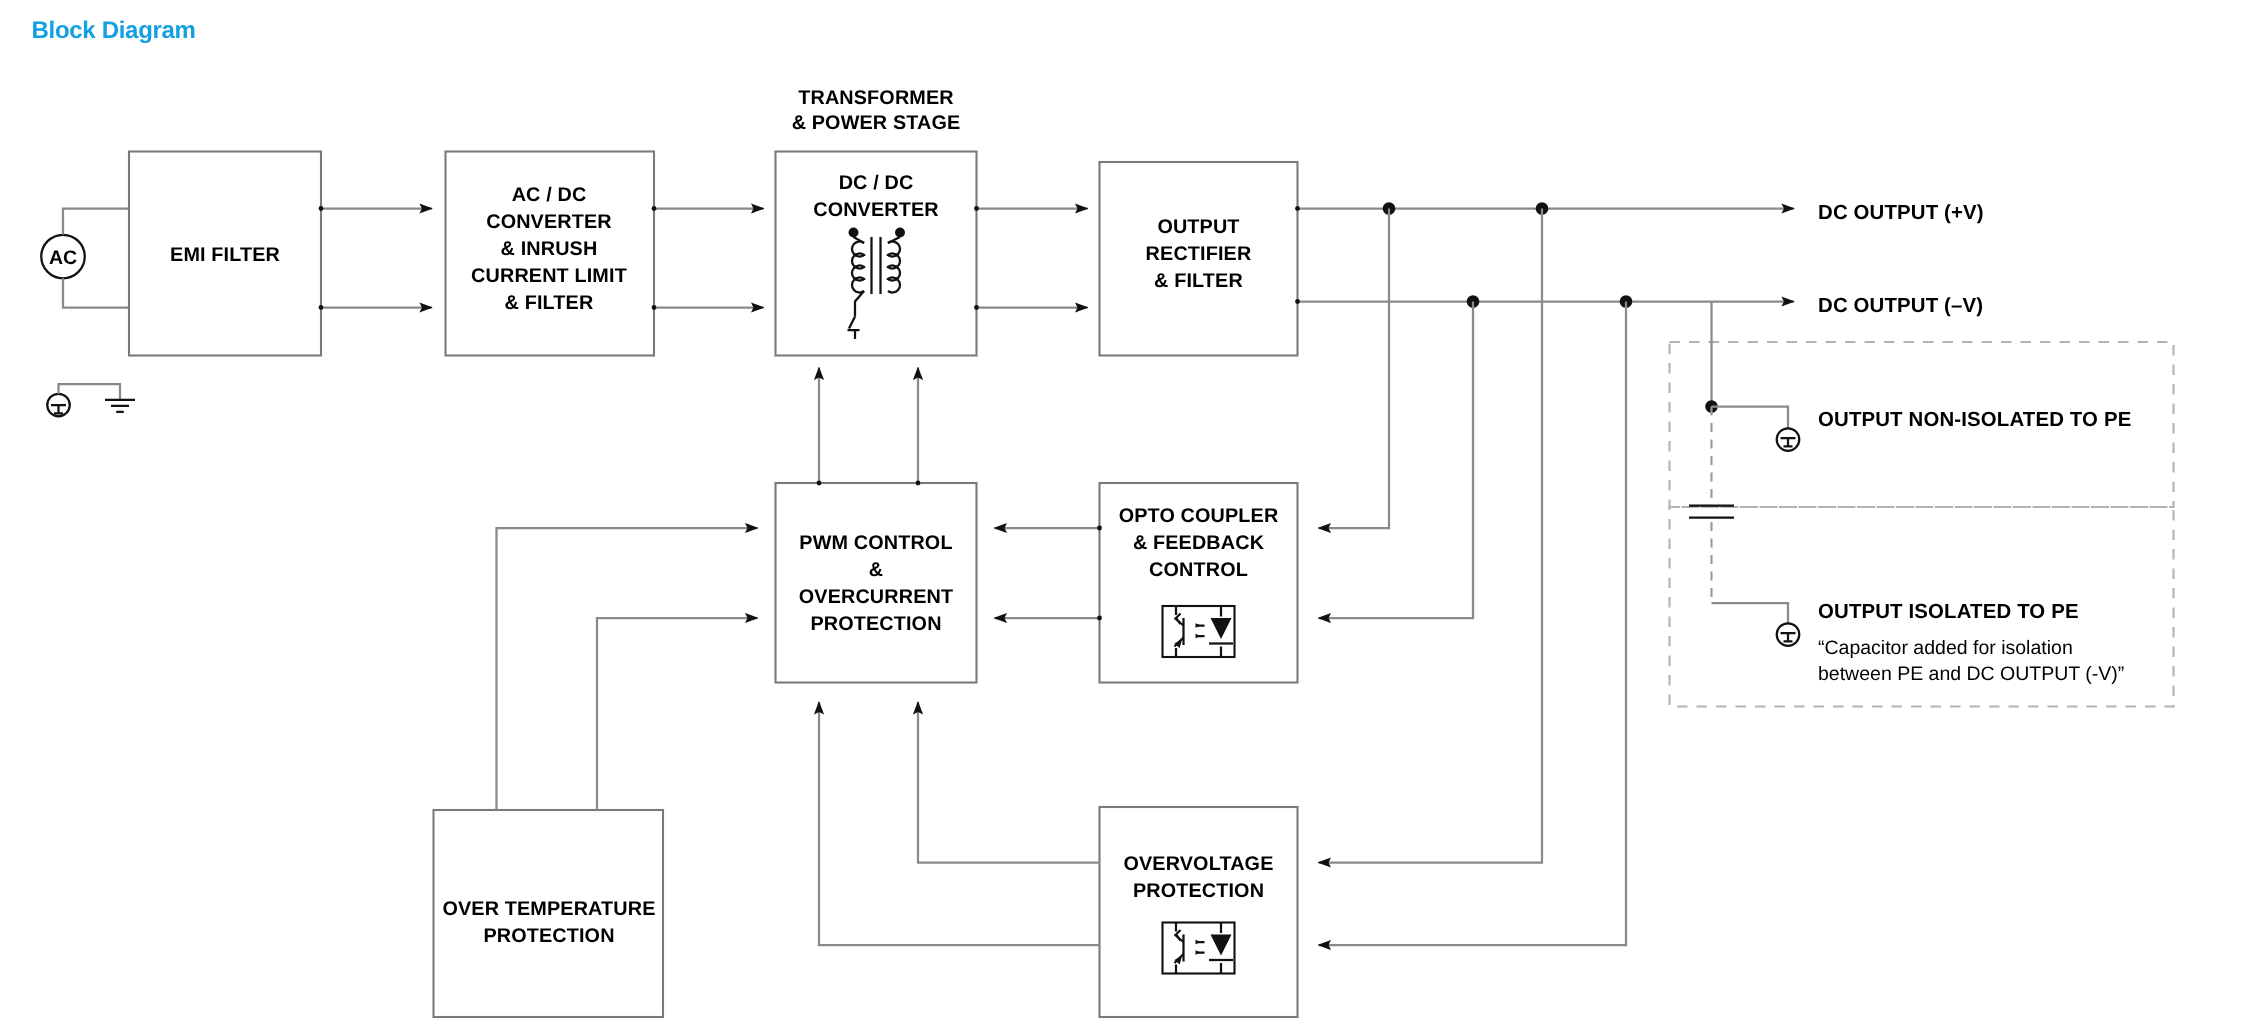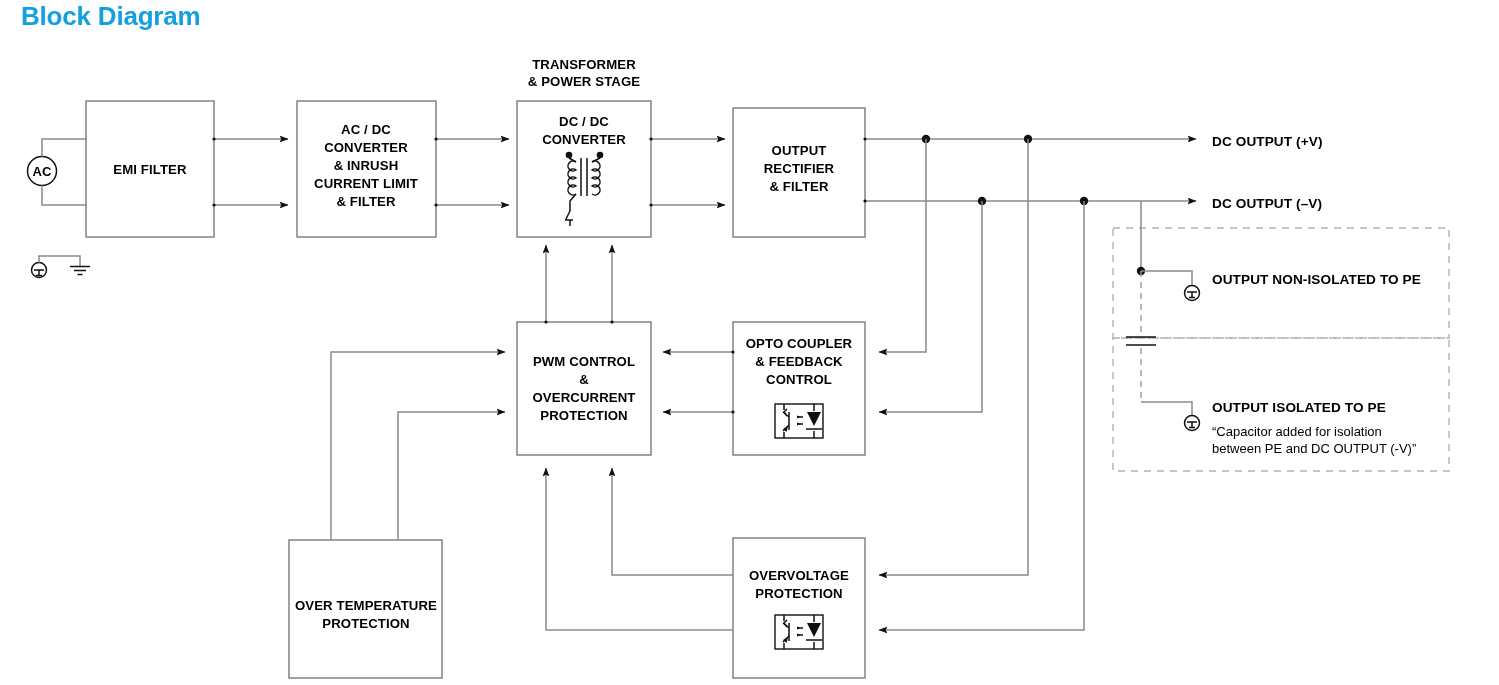--- a/index.html
+++ b/index.html
@@ -2,22 +2,22 @@
 <html><head>
 <meta charset="utf-8">
 <style>
   html,body{margin:0;padding:0;background:#ffffff;}
   body{
     font-family:"Liberation Sans","DejaVu Sans",sans-serif;
     width:1499px;height:685px;position:relative;overflow:hidden;
   }
   #stage{position:absolute;left:0;top:0;width:1499px;height:685px;}
   #page-title{
-    position:absolute;left:21px;top:1px;
-    font-size:26px;font-weight:bold;letter-spacing:-0.2px;
+    position:absolute;left:21px;top:12px;
+    font-size:16px;font-weight:bold;letter-spacing:-0.2px;
     color:#12a0e0;
   }
   svg#diagram{position:absolute;left:0;top:0;width:1499px;height:685px;}
   .blk-label{
     font-family:"Liberation Sans","DejaVu Sans",sans-serif;
     font-size:13.2px;font-weight:bold;fill:#000;
     text-anchor:middle;letter-spacing:0.1px;
   }
   .sec-label{
     font-family:"Liberation Sans","DejaVu Sans",sans-serif;

